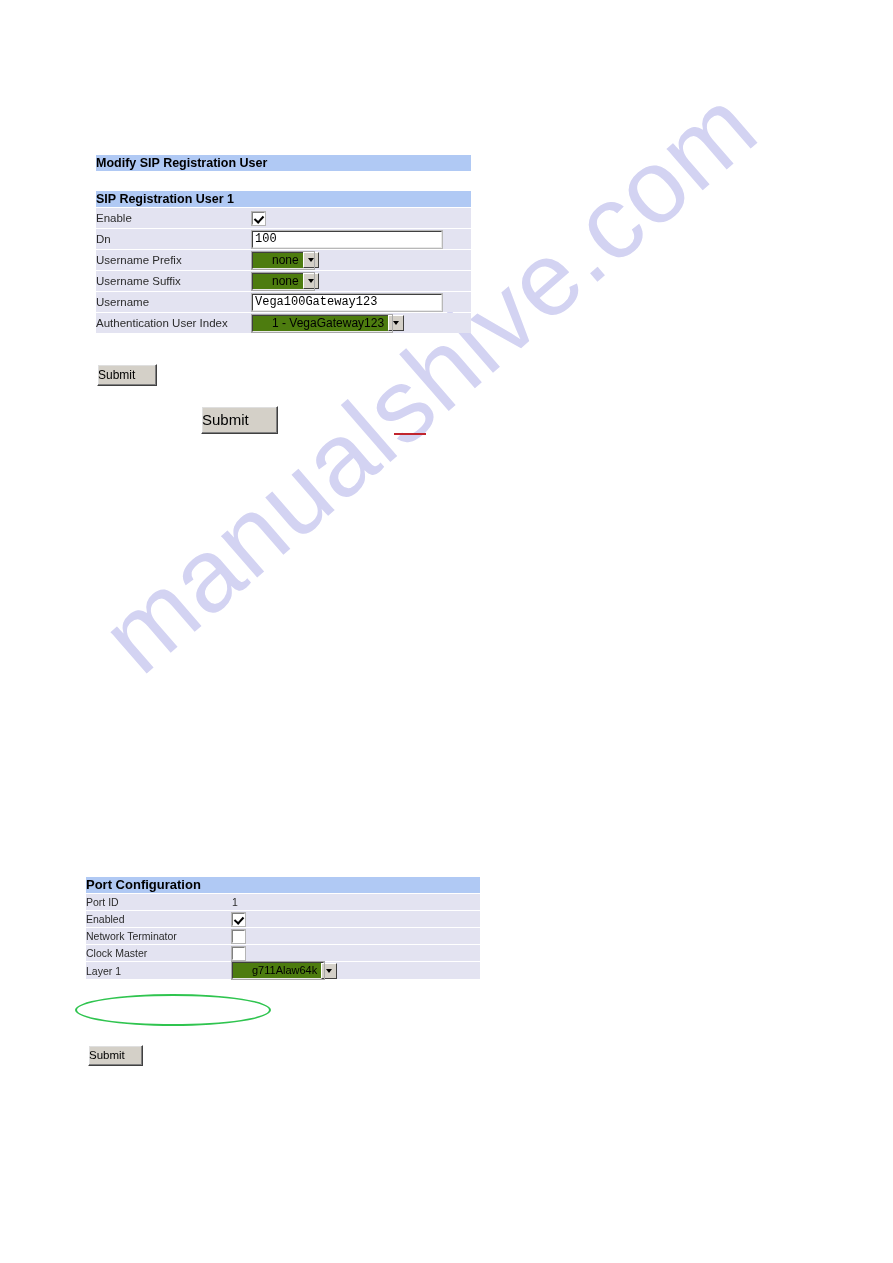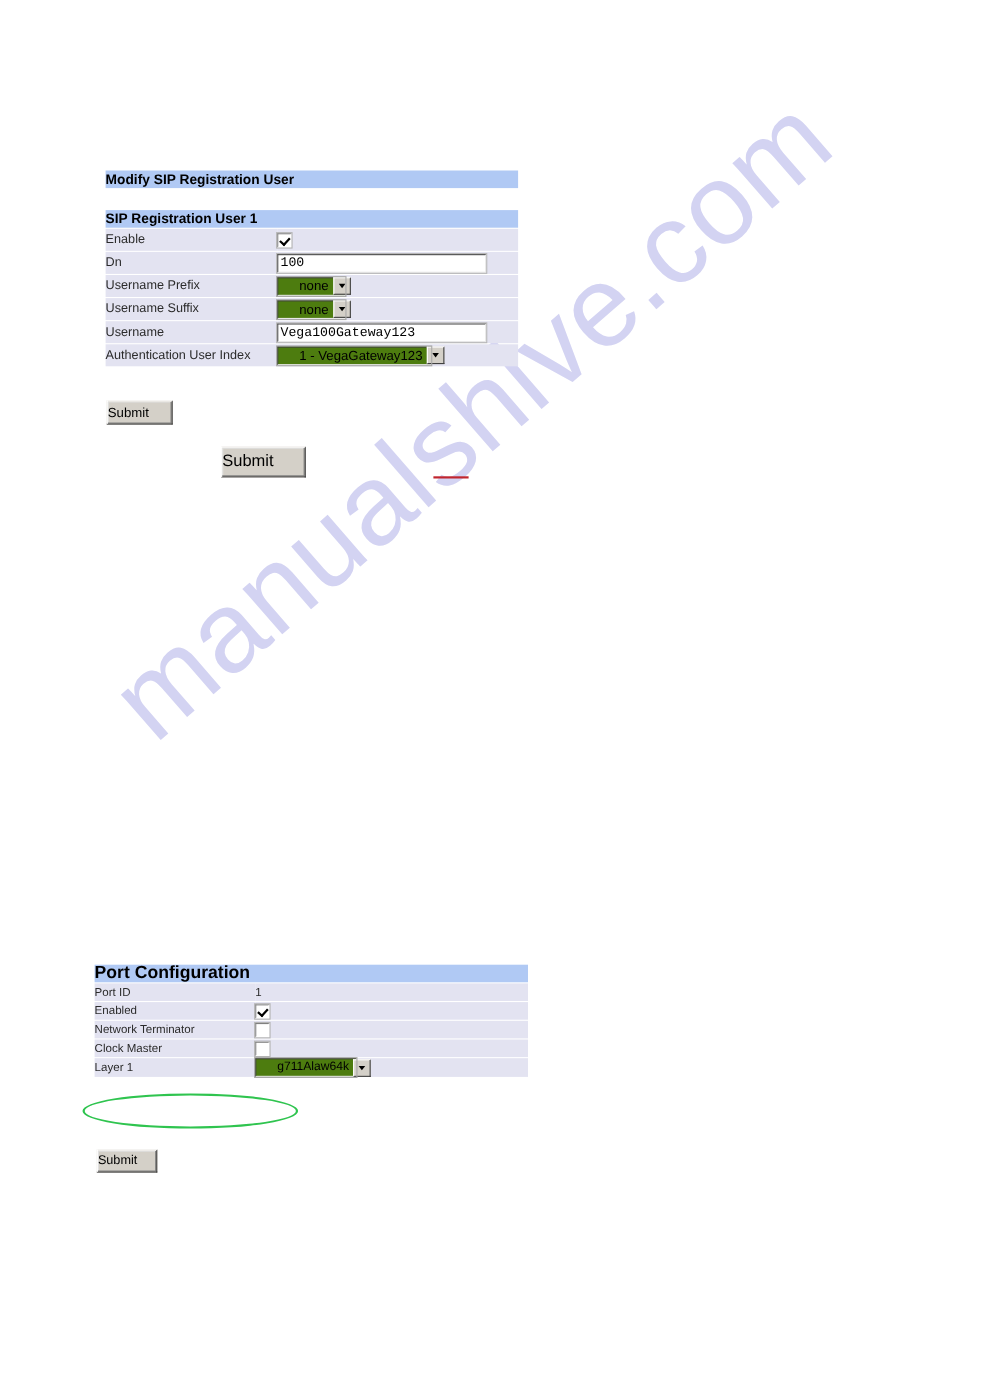--- a/index.html
+++ b/index.html
@@ -91,21 +91,21 @@
 
   
   #sip-table { left: 96px; top: 154px; width: 375px; font-size: 11.5px; }
   #sip-table .title-bar { font-size: 12.5px; }
   #sip-table .sip-head-gap { height: 18px; }
   #sip-table col.c1 { width: 156px; }
   #sip-table .row-label, #sip-table .row-value { height: 20px; }
 
   
   #port-table { left: 86px; top: 876px; width: 394px; font-size: 10.5px; }
-  #port-table .title-bar { font-size: 16px; }
+  #port-table .title-bar { font-size: 13px; }
   #port-table col.c1 { width: 146px; }
   #port-table .row-label, #port-table .row-value { height: 16px; margin-left: 11px; }
 
   
   .txt {
     display: inline-block;
     background: #ffffff;
     border-top: 1px solid #404040;
     border-left: 1px solid #404040;
     border-right: 1px solid #e8e8e8;

